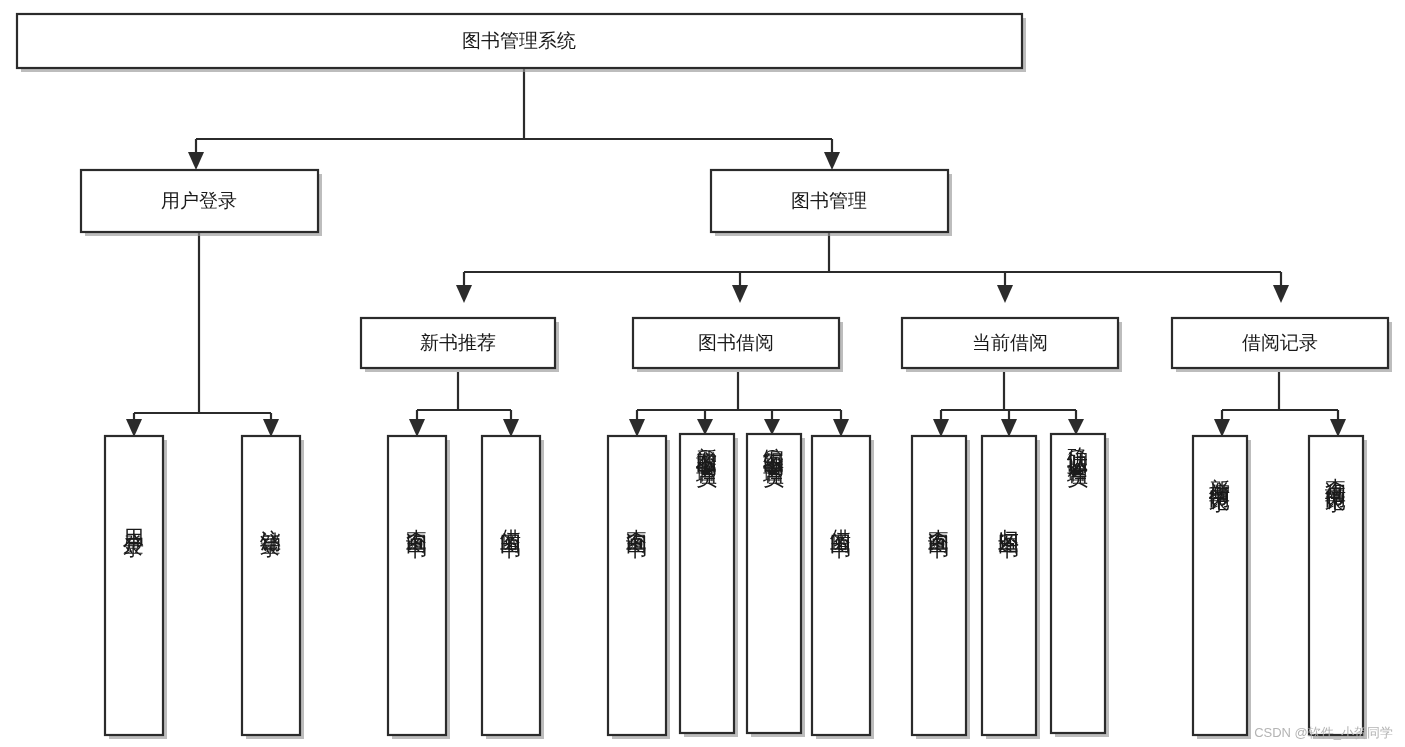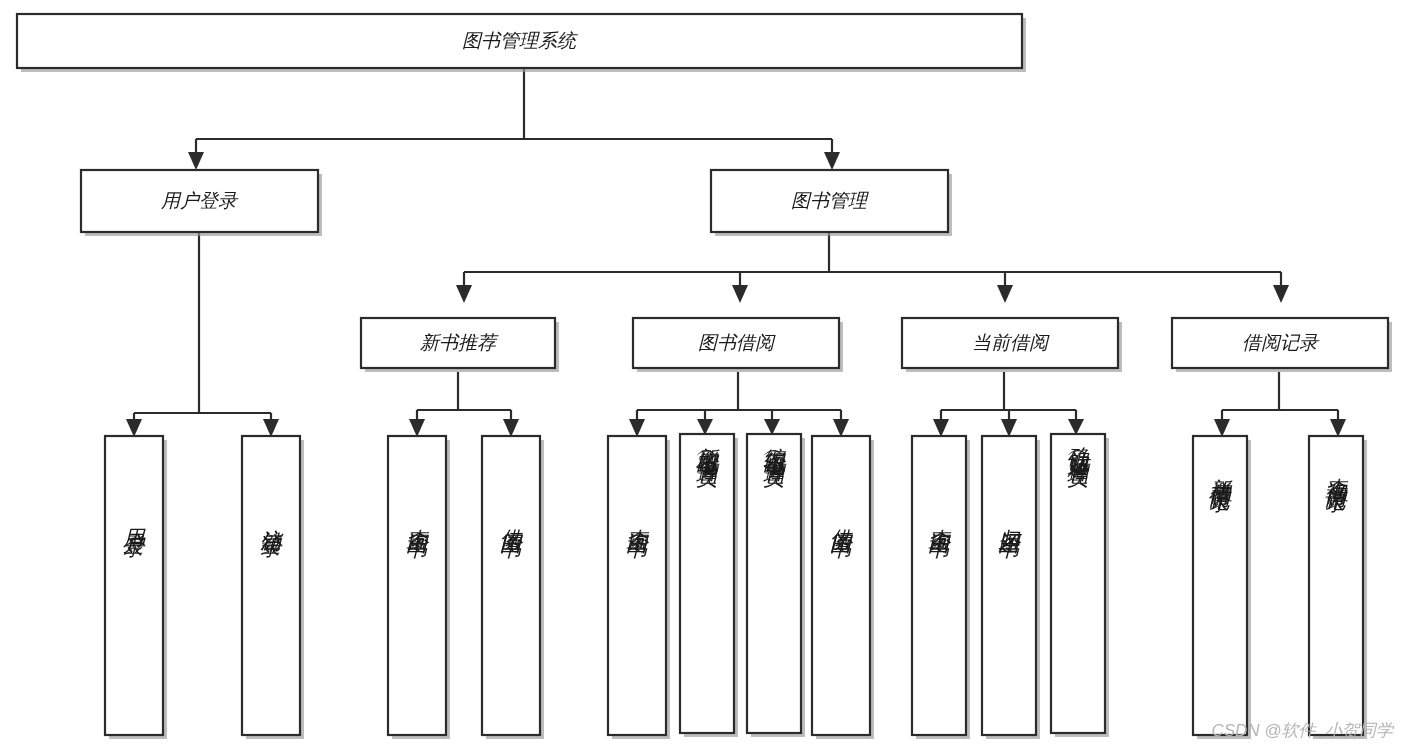--- a/index.html
+++ b/index.html
@@ -11,21 +11,20 @@
     width: 1405px;
     height: 747px;
     font-family: "Liberation Sans", "DejaVu Sans", sans-serif;
     overflow: hidden;
     position: relative;
   }
   #diagram-root {
     position: relative;
     width: 1405px;
     height: 747px;
-    font-style: italic;
   }
   svg#diagram-svg {
     position: absolute;
     left: 0;
     top: 0;
     width: 1405px;
     height: 747px;
   }
   .node-box {
     fill: #ffffff;
@@ -59,21 +58,21 @@
     fill: #1a1a1a;
     writing-mode: vertical-rl;
     text-orientation: upright;
     letter-spacing: 3px;
   }
   .watermark {
     position: absolute;
     right: 12px;
     bottom: 5px;
     font-family: "Liberation Sans", "DejaVu Sans", sans-serif;
-    font-size: 17px;
+    font-size: 13px;
     color: #b4b4b4;
     white-space: nowrap;
     pointer-events: none;
   }
 </style>
 </head>
 <body>
 
 <div id="diagram-root">
 

